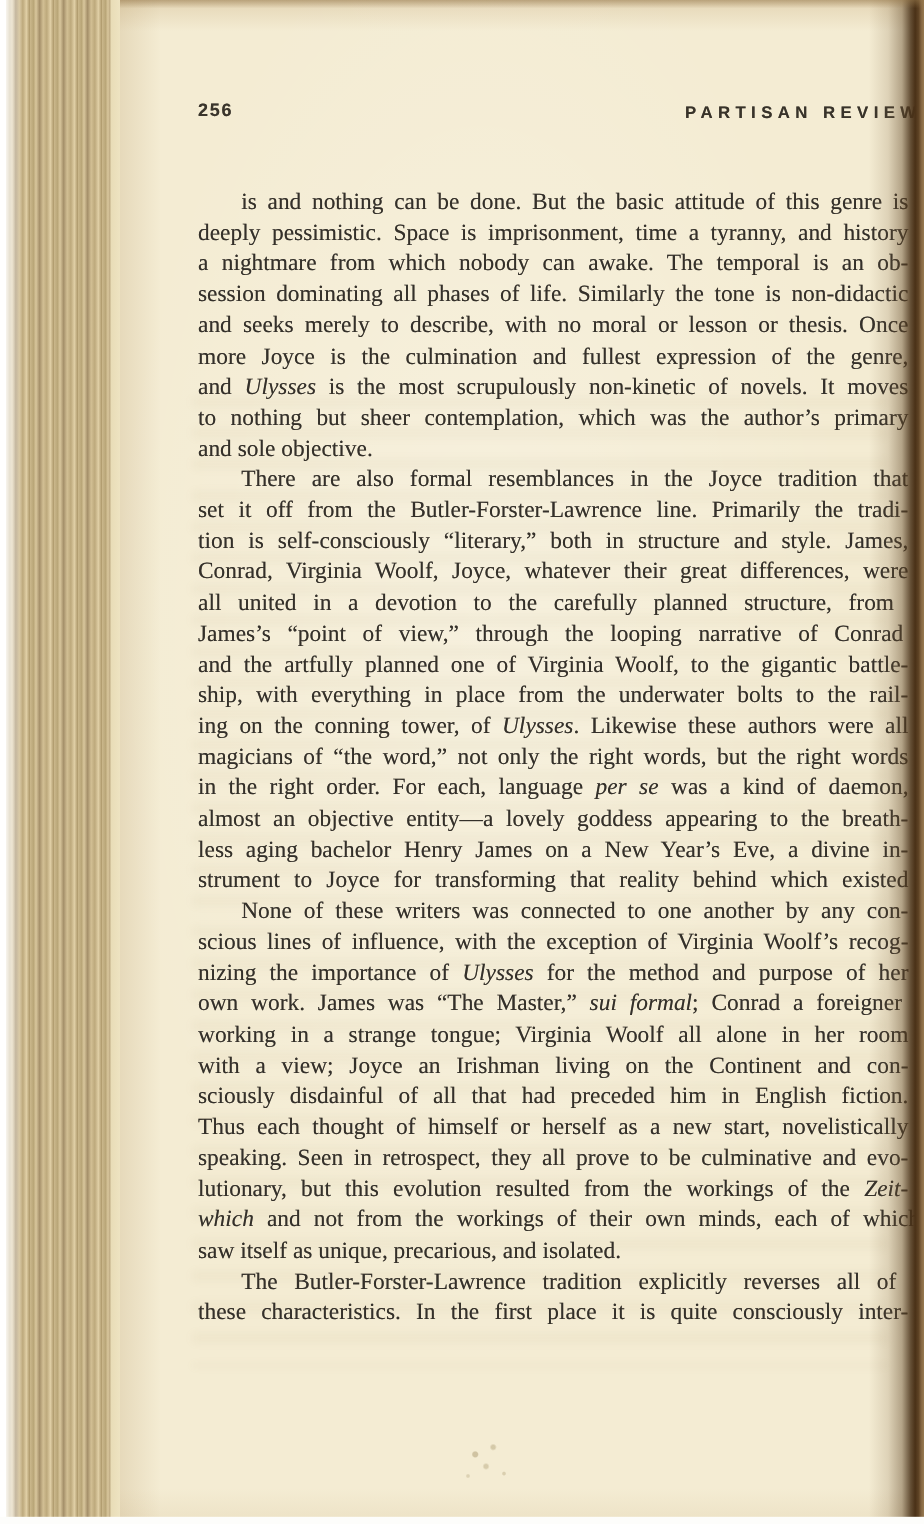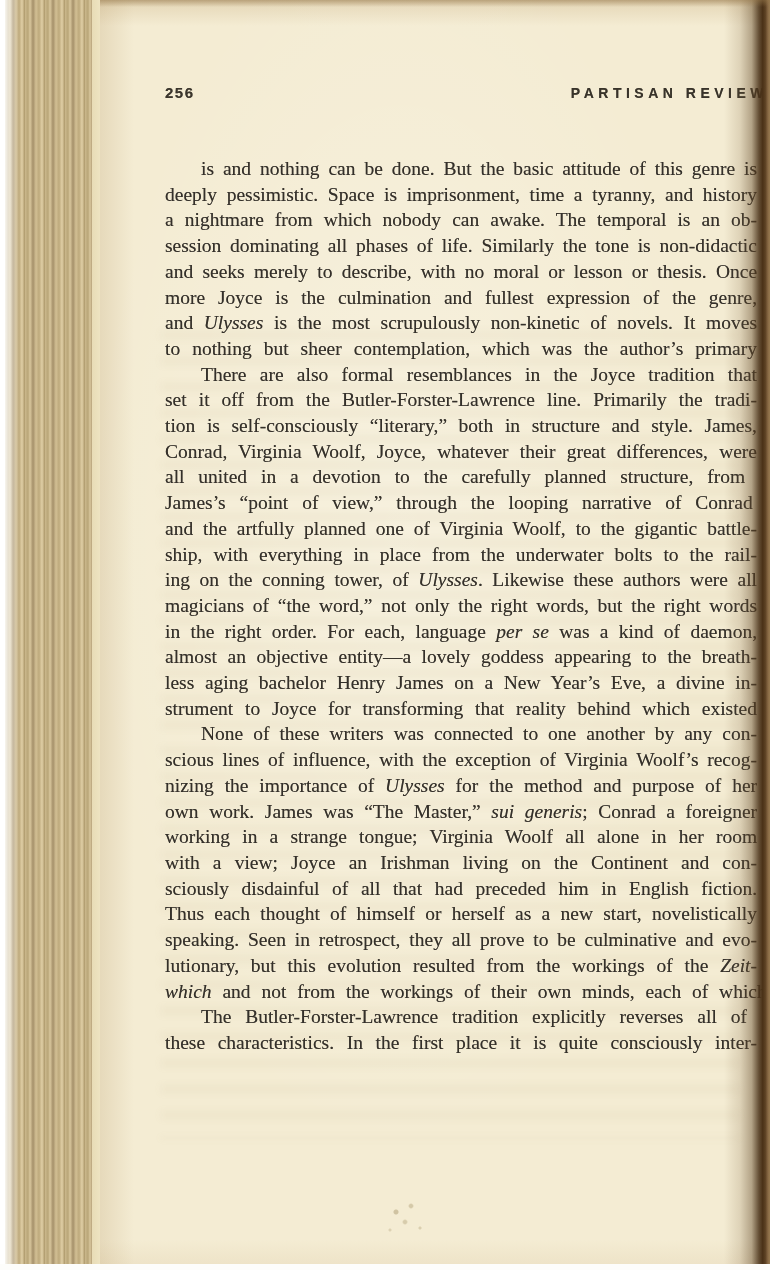--- a/index.html
+++ b/index.html
@@ -106,45 +106,47 @@
     </div>
     <div class="text-column">
         <div class="line indent" style="display: block; word-spacing: 4.03px;">is and nothing can be done. But the basic attitude of this genre is</div>
         <div class="line" style="display: block; word-spacing: 4.78px;">deeply pessimistic. Space is imprisonment, time a tyranny, and history</div>
         <div class="line" style="display: block; word-spacing: 6.2px;">a nightmare from which nobody can awake. The temporal is an ob-</div>
         <div class="line" style="display: block; word-spacing: 3.9px;">session dominating all phases of life. Similarly the tone is non-didactic</div>
         <div class="line" style="display: block; word-spacing: 4.39px;">and seeks merely to describe, with no moral or lesson or thesis. Once</div>
         <div class="line" style="display: block; word-spacing: 8.03px;">more Joyce is the culmination and fullest expression of the genre,</div>
         <div class="line" style="display: block; word-spacing: 5.74px;">and <i>Ulysses</i> is the most scrupulously non-kinetic of novels. It moves</div>
         <div class="line" style="display: block; word-spacing: 7.09px;">to nothing but sheer contemplation, which was the author’s primary</div>
+        <div class="line short">and sole objective.</div>
         <div class="line indent" style="display: block; word-spacing: 8.41px;">There are also formal resemblances in the Joyce tradition that</div>
         <div class="line" style="display: block; word-spacing: 7.18px;">set it off from the Butler-Forster-Lawrence line. Primarily the tradi-</div>
         <div class="line" style="display: block; word-spacing: 6.71px;">tion is self-consciously “literary,” both in structure and style. James,</div>
         <div class="line" style="display: block; word-spacing: 6.3px;">Conrad, Virginia Woolf, Joyce, whatever their great differences, were</div>
         <div class="line" style="display: block; word-spacing: 9px;">all united in a devotion to the carefully planned structure, from</div>
         <div class="line" style="display: block; word-spacing: 9px;">James’s “point of view,” through the looping narrative of Conrad</div>
         <div class="line" style="display: block; word-spacing: 5.03px;">and the artfully planned one of Virginia Woolf, to the gigantic battle-</div>
         <div class="line" style="display: block; word-spacing: 6.16px;">ship, with everything in place from the underwater bolts to the rail-</div>
         <div class="line" style="display: block; word-spacing: 4.71px;">ing on the conning tower, of <i>Ulysses</i>. Likewise these authors were all</div>
         <div class="line" style="display: block; word-spacing: 3.84px;">magicians of “the word,” not only the right words, but the right words</div>
         <div class="line" style="display: block; word-spacing: 5.47px;">in the right order. For each, language <i>per se</i> was a kind of daemon,</div>
         <div class="line" style="display: block; word-spacing: 5.67px;">almost an objective entity—a lovely goddess appearing to the breath-</div>
         <div class="line" style="display: block; word-spacing: 5.77px;">less aging bachelor Henry James on a New Year’s Eve, a divine in-</div>
         <div class="line" style="display: block; word-spacing: 6.87px;">strument to Joyce for transforming that reality behind which existed</div>
         <div class="line indent" style="display: block; word-spacing: 5.11px;">None of these writers was connected to one another by any con-</div>
         <div class="line" style="display: block; word-spacing: 3.86px;">scious lines of influence, with the exception of Virginia Woolf’s recog-</div>
         <div class="line" style="display: block; word-spacing: 6.02px;">nizing the importance of <i>Ulysses</i> for the method and purpose of her</div>
-        <div class="line" style="display: block; word-spacing: 5.78px;">own work. James was “The Master,” <i>sui generis</i>; Conrad a foreigner</div>
+        <div class="line" style="display: block; word-spacing: 5.78px;">own work. James was “The Master,” <i>sui formal</i>; Conrad a foreigner</div>
         <div class="line" style="display: block; word-spacing: 7.35px;">working in a strange tongue; Virginia Woolf all alone in her room</div>
         <div class="line" style="display: block; word-spacing: 8.28px;">with a view; Joyce an Irishman living on the Continent and con-</div>
         <div class="line" style="display: block; word-spacing: 7.7px;">sciously disdainful of all that had preceded him in English fiction.</div>
         <div class="line" style="display: block; word-spacing: 5.38px;">Thus each thought of himself or herself as a new start, novelistically</div>
         <div class="line" style="display: block; word-spacing: 3.95px;">speaking. Seen in retrospect, they all prove to be culminative and evo-</div>
         <div class="line" style="display: block; word-spacing: 6.95px;">lutionary, but this evolution resulted from the workings of the <i>Zeit-</i></div>
         <div class="line" style="display: block; word-spacing: 5.96px;"><i>which</i> and not from the workings of their own minds, each of which</div>
+        <div class="line short">saw itself as unique, precarious, and isolated.</div>
         <div class="line indent" style="display: block; word-spacing: 9px;">The Butler-Forster-Lawrence tradition explicitly reverses all of</div>
         <div class="line" style="display: block; word-spacing: 7.74px;">these characteristics. In the first place it is quite consciously inter-</div>
       </div>
   </div>
 
   <div class="gutter"></div>
   <div class="top-shadow"></div>
   <div class="bottom-strip"></div>
 </div>
 

